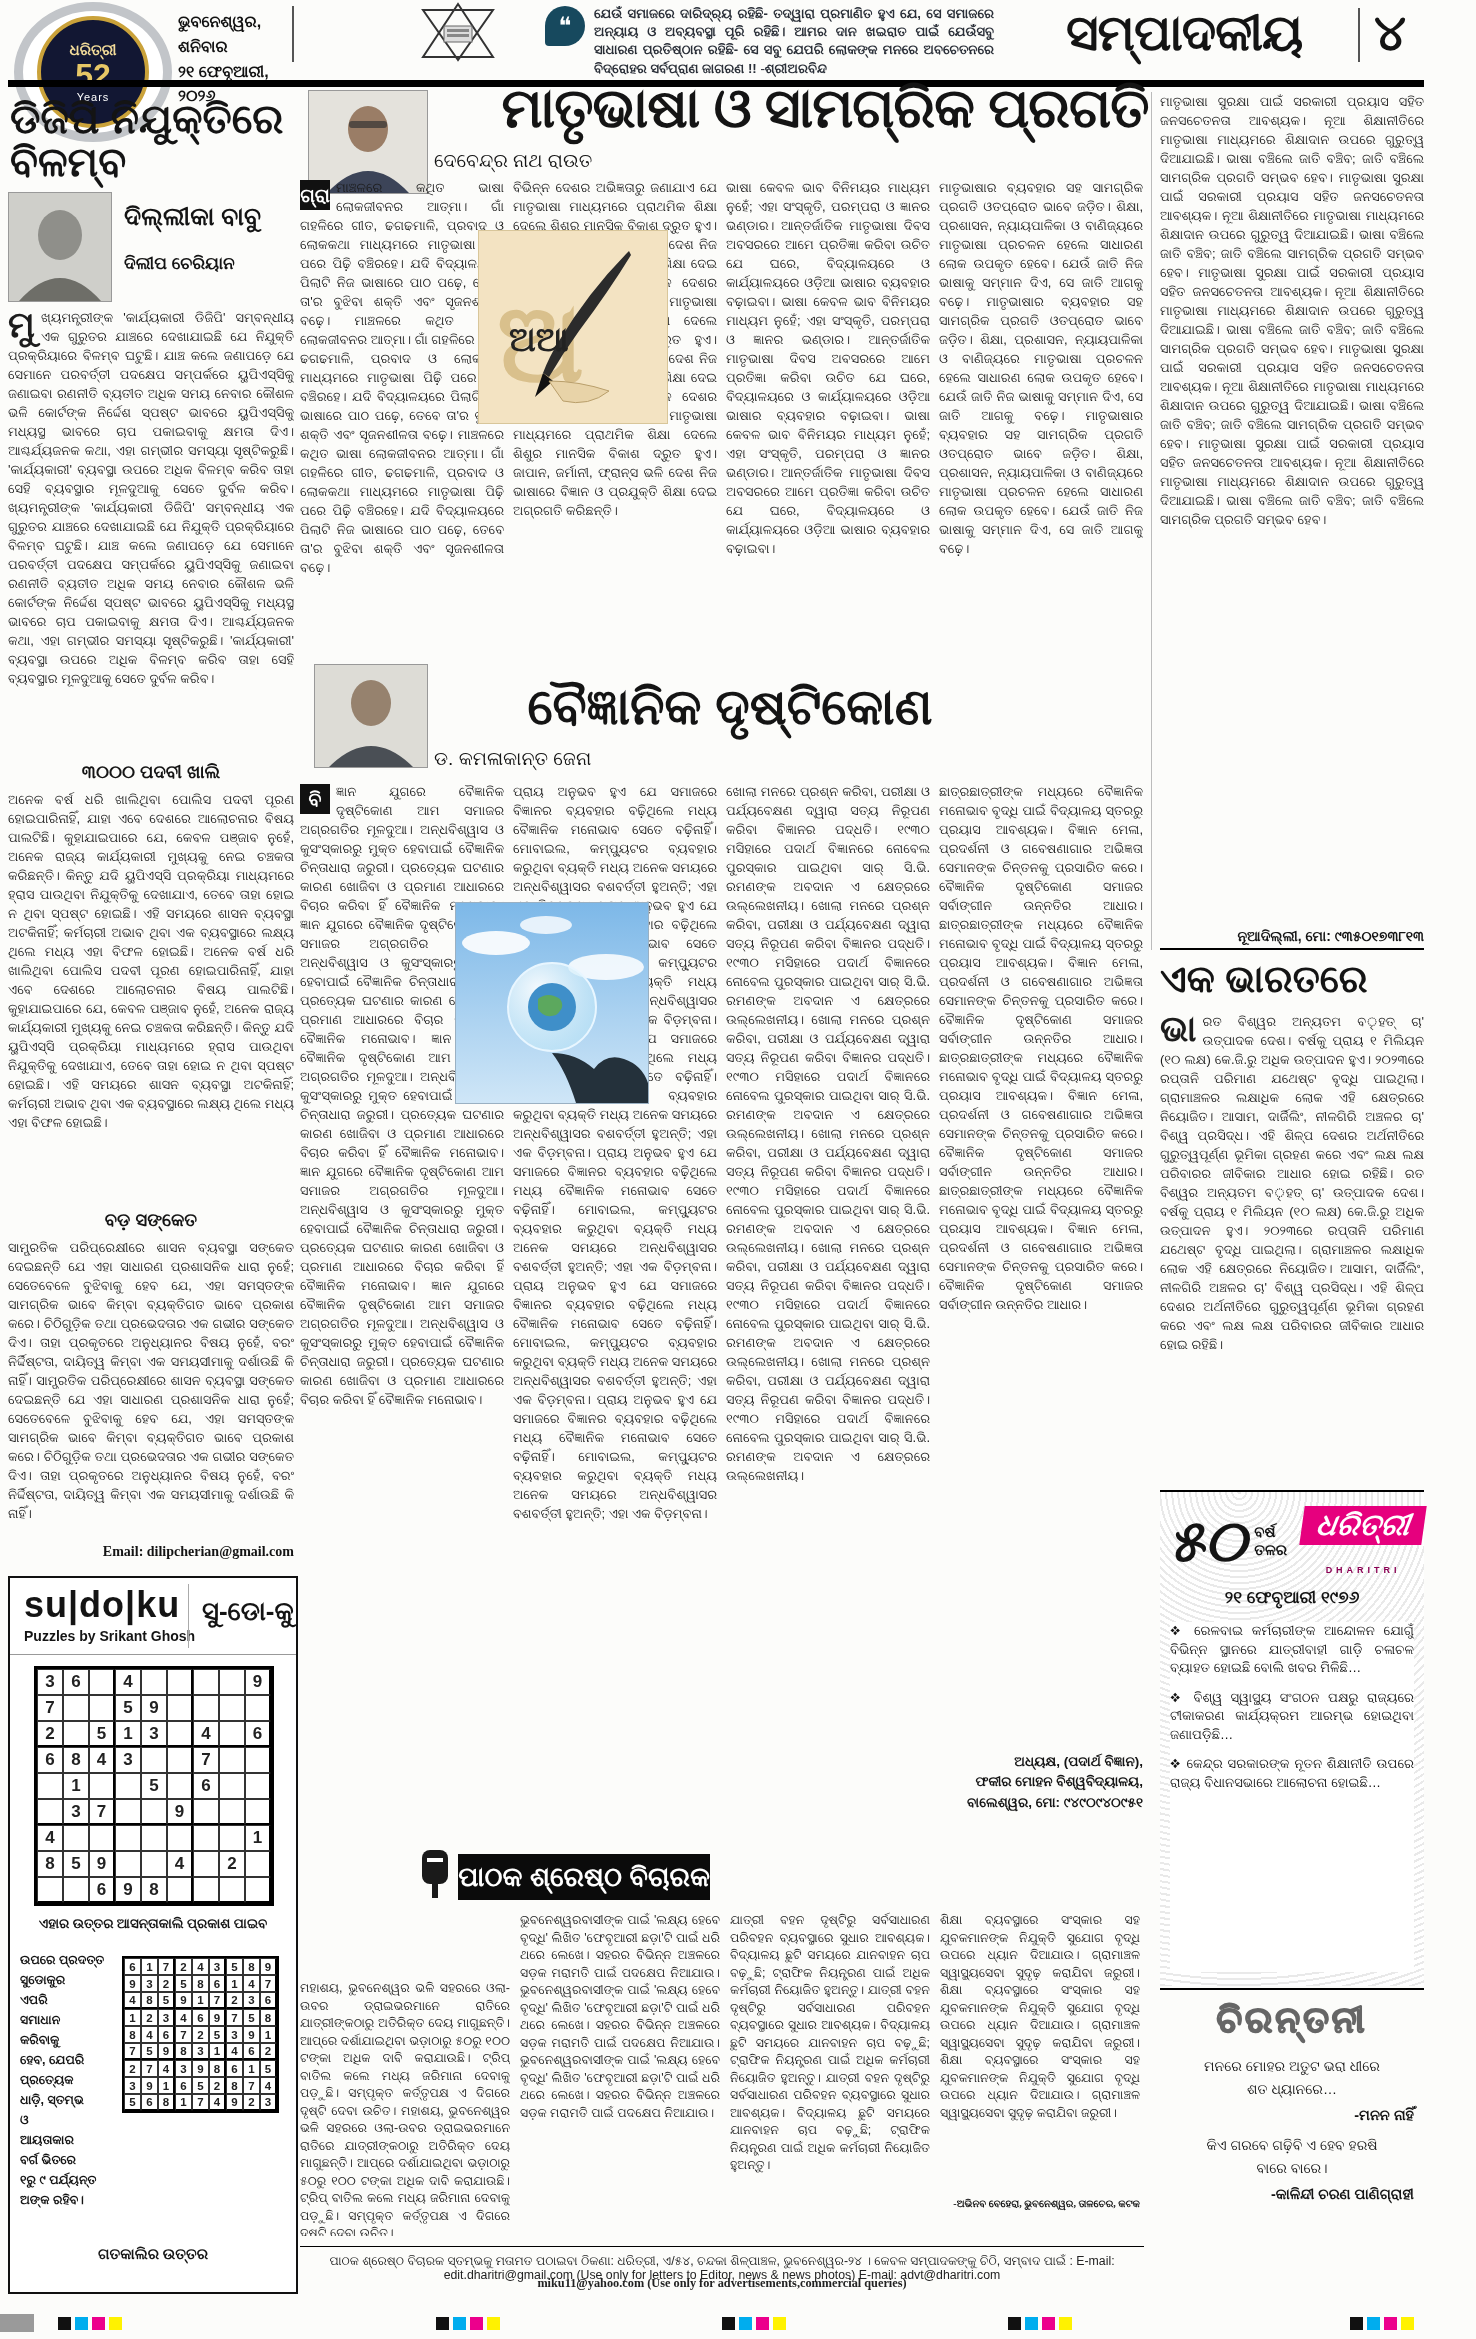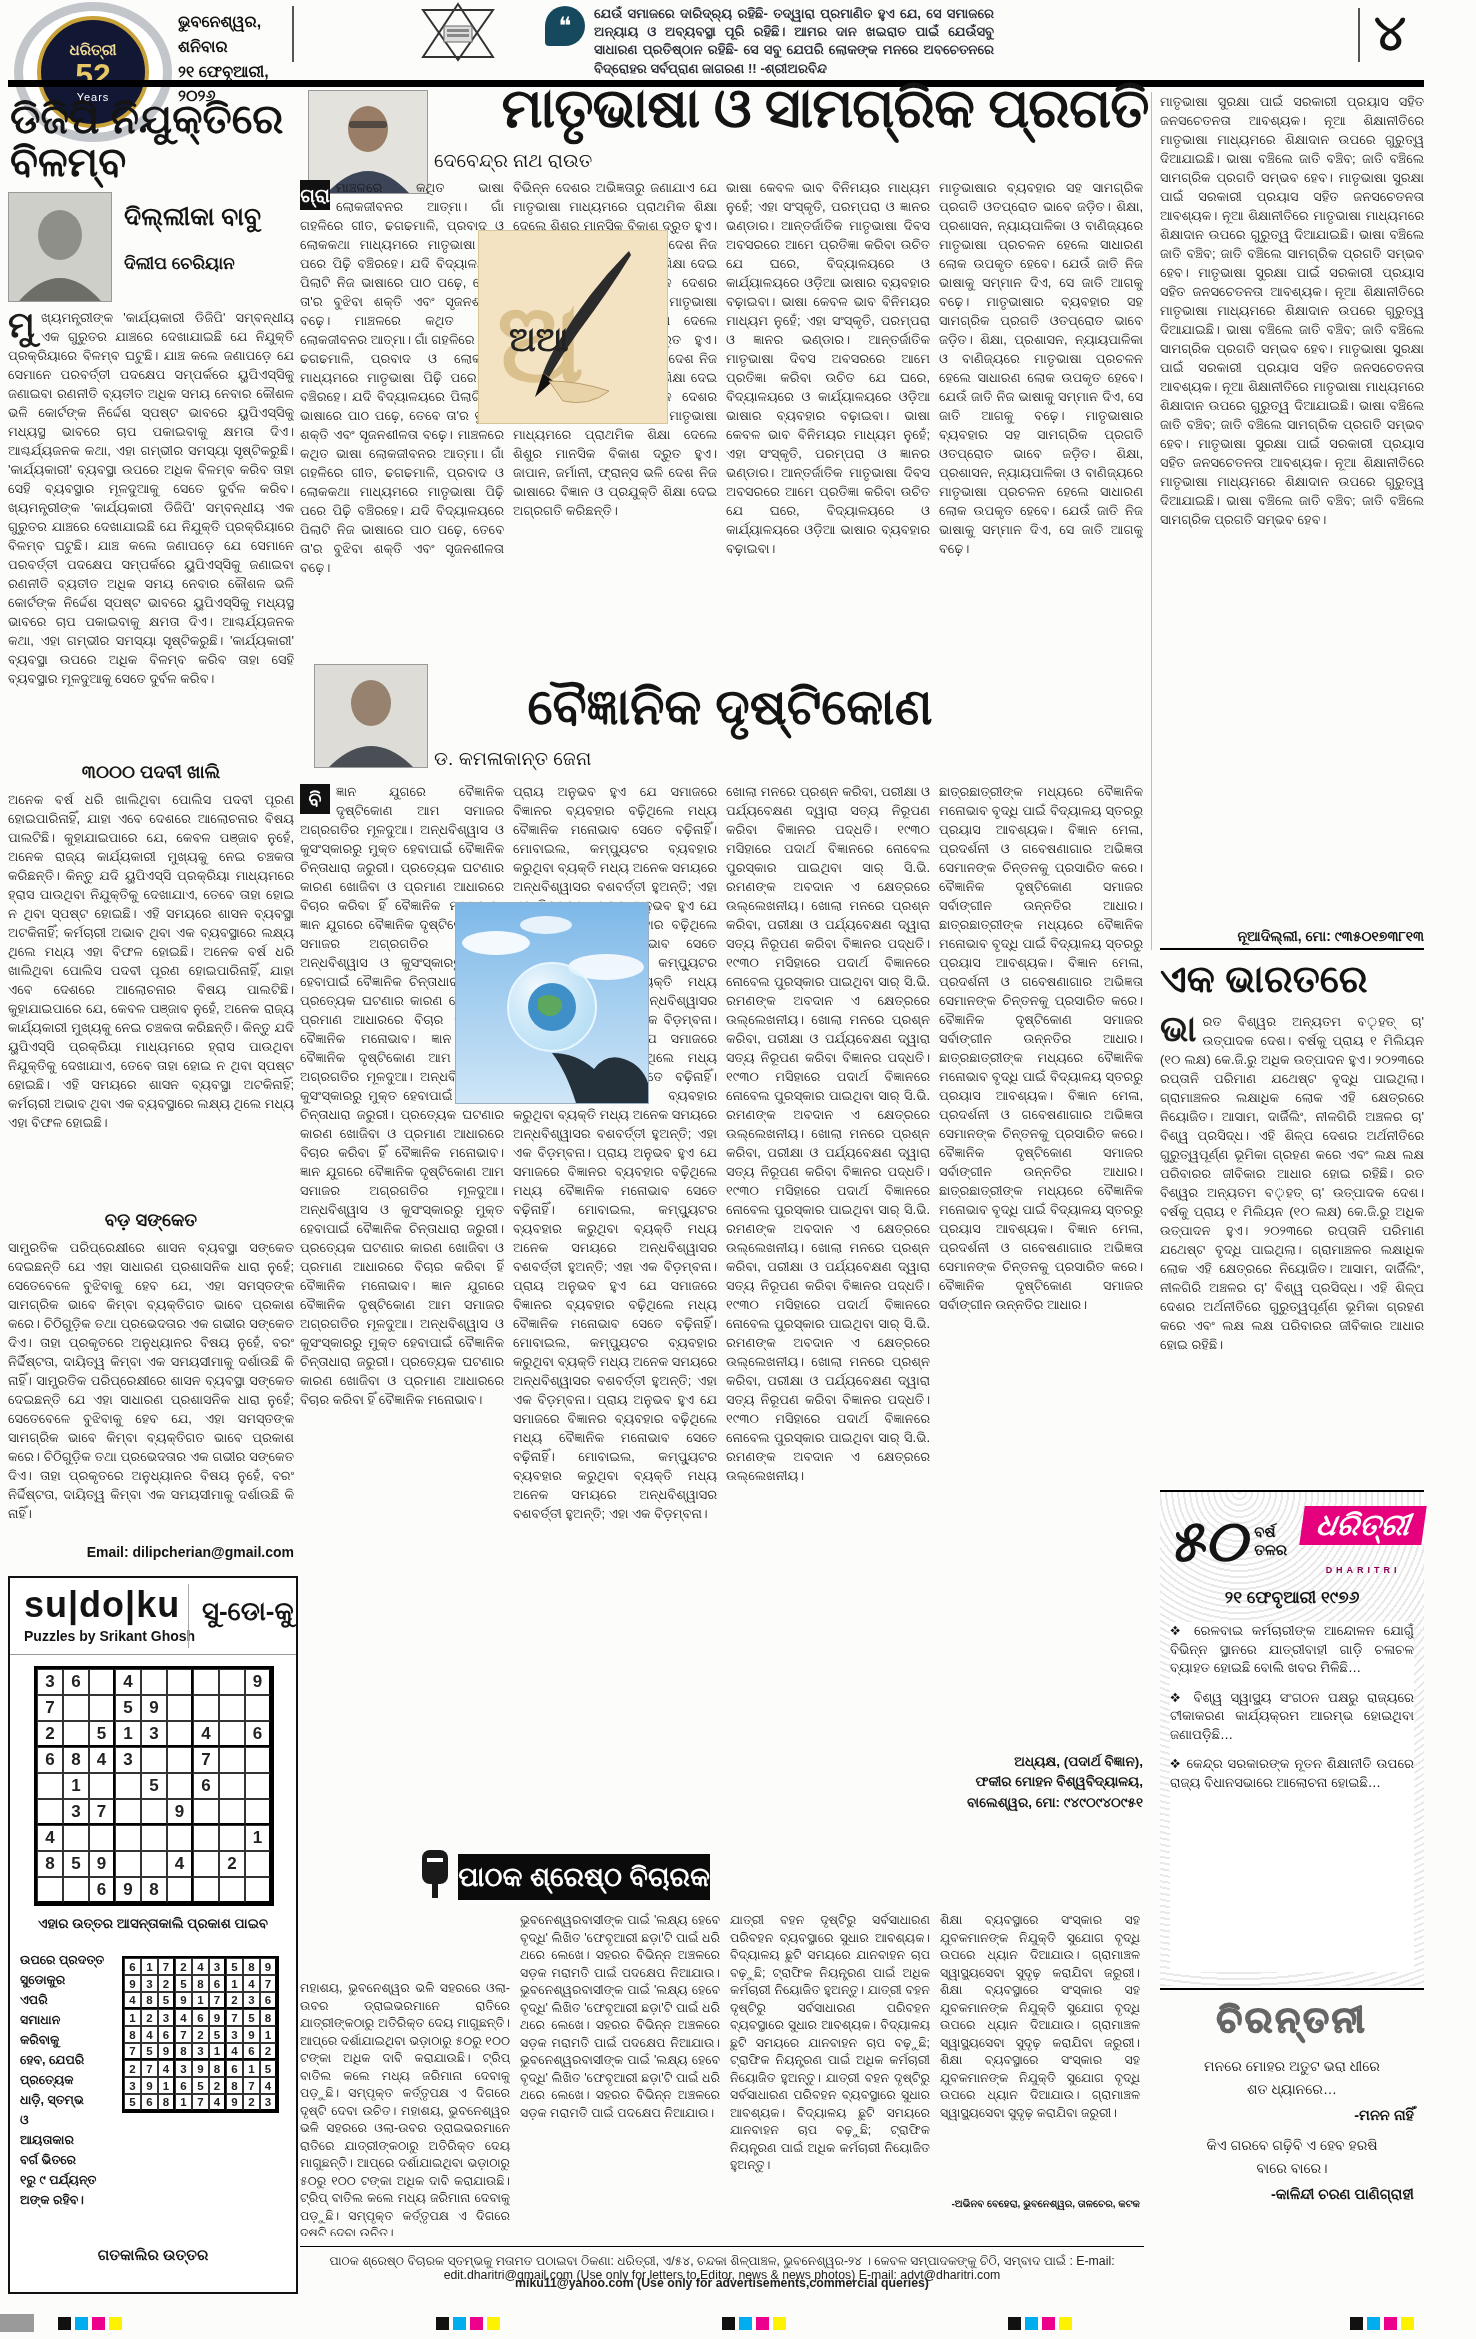--- a/index.html
+++ b/index.html
@@ -1,21 +1,21 @@
 <!DOCTYPE html>
 <html><head>
 <meta charset="utf-8">
 <style>
   html,body{margin:0;padding:0;background:#888;}
   #page{position:relative;width:1476px;height:2339px;background:#fcfcfa;margin:0 auto;
         font-family:"Liberation Sans",sans-serif;color:#141414;overflow:hidden;}
   .abs{position:absolute;}
   .just{text-align:justify;text-justify:inter-word;}
   .clip{overflow:hidden;}
-  .b{font-weight:bold;}
+  .b{font-weight:bold;font-family:Liberation Serif, serif;}
   .ctr{text-align:center;}
   .rt{text-align:right;}
   .body-txt{font-size:13px;line-height:19px;color:#1c1c1c;}
   .body-sm{font-size:12.5px;line-height:17.5px;color:#1c1c1c;}
   
   .logo-ring{width:140px;height:122px;border-radius:50%;border:9px solid #c2c5c9;background:#fff;
              display:flex;align-items:center;justify-content:center;}
   .logo-core{width:104px;height:104px;border-radius:50%;background:#121733;border:4px solid #caa23a;
              color:#e7c766;display:flex;flex-direction:column;align-items:center;justify-content:center;}
   .logo-brand{font-size:15px;font-weight:bold;color:#f3dc9a;}
@@ -110,20 +110,21 @@
     <rect x="49" y="27" width="22" height="3" fill="#888"></rect>
     <rect x="49" y="32" width="22" height="3" fill="#888"></rect>
   </svg>
 
   <div class="abs quote-badge" style="left:545px;top:6px;">❝</div>
   <div class="abs mast-quote just" style="left:594px;top:5px;width:400px;height:56px;">
     <span>ଯେଉଁ ସମାଜରେ ଦାରିଦ୍ର୍ୟ ରହିଛି- ତଦ୍ୱାରା ପ୍ରମାଣିତ ହୁଏ ଯେ, ସେ ସମାଜରେ ଅନ୍ୟାୟ ଓ ଅବ୍ୟବସ୍ଥା ପୂରି ରହିଛି। ଆମର ଦାନ ଖଇରାତ ପାଇଁ ଯେଉଁସବୁ ସାଧାରଣ ପ୍ରତିଷ୍ଠାନ ରହିଛି- ସେ ସବୁ ଯେପରି ଲୋକଙ୍କ ମନରେ ଅବଚେତନରେ ବିଦ୍ରୋହର ସର୍ବପ୍ରାଣ ଜାଗରଣ !!</span>
     <span class="b">-ଶ୍ରୀଅରବିନ୍ଦ</span>
   </div>
 
+  <div class="abs section-title" style="left:1066px;top:4px;">ସମ୍ପାଦକୀୟ</div>
   <div class="abs vrule" style="left:1358px;top:8px;height:54px;border-left-width:2.5px;"></div>
   <div class="abs page-num" style="left:1374px;top:4px;">୪</div>
 
   <div class="abs black-rule" style="left:8px;top:80px;width:1416px;height:7px;"></div>
 
   <div class="abs hl-left" style="left:10px;top:98px;width:380px;">ଡିଜିପି ନିଯୁକ୍ତିରେ ବିଳମ୍ବ</div>
 
   <div class="abs photo" style="left:8px;top:192px;width:102px;height:108px;">
     <svg width="102" height="108" viewBox="0 0 102 108">
         <rect width="102" height="108" fill="#cfcfca"></rect>

